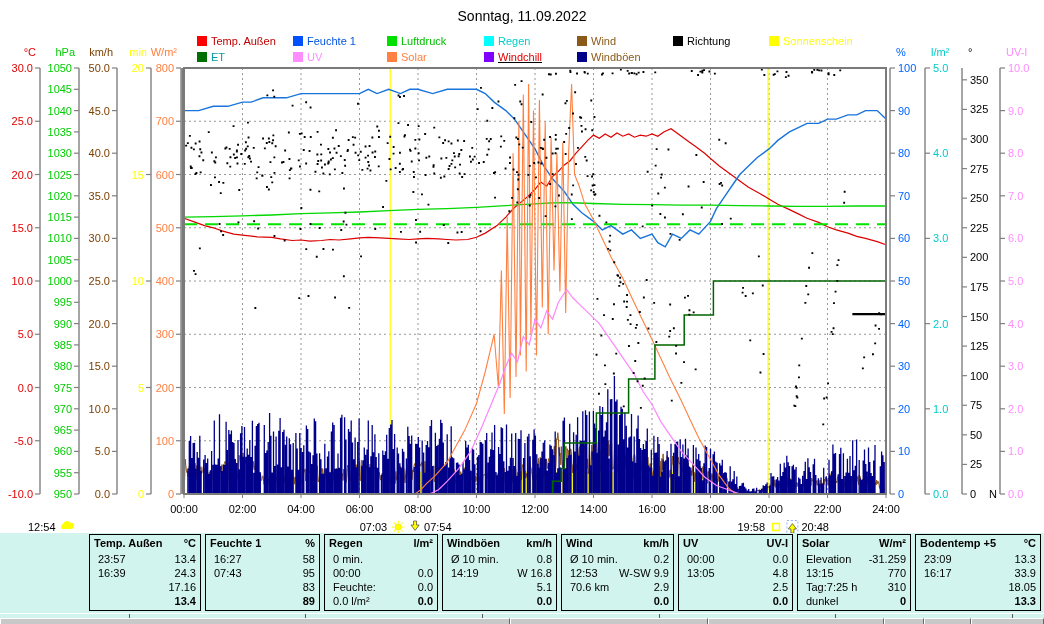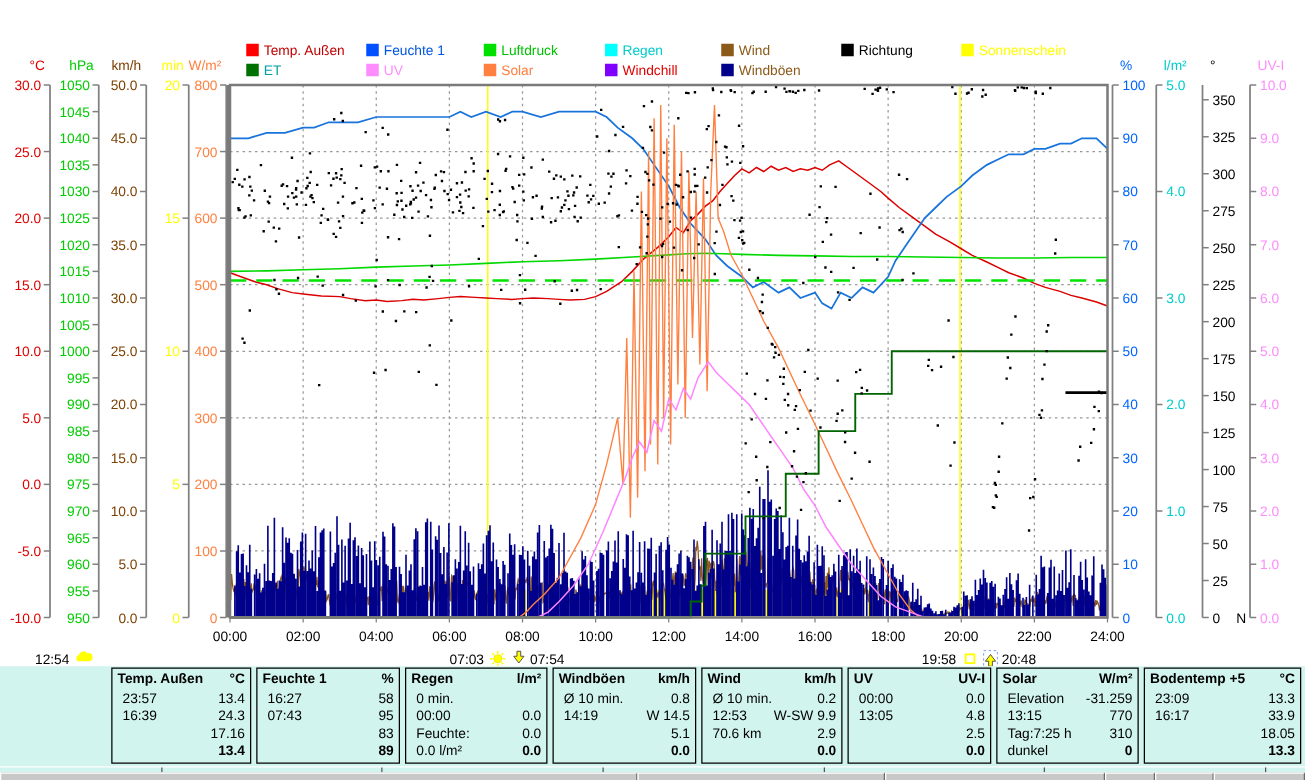--- a/index.html
+++ b/index.html
@@ -22,32 +22,33 @@
   #strip{position:absolute;top:614px;left:0;width:1044px;height:4px;background:#d2f4ee;}
   .strip-tick{position:absolute;top:0;width:1px;height:4px;background:#555;}
   #statusbar{position:absolute;top:618px;left:0;width:1044px;height:6px;background:#b8b8b8;}
   .sb-panel{position:absolute;top:0;height:6px;background:#c8c8c8;
     border-top:1px solid #fff;border-left:1px solid #fff;border-right:1px solid #6a6a6a;}
 </style>
 </head>
 <body>
 
 <div id="stage">
+  <div id="title">Sonntag, 11.09.2022</div>
   <div id="legend">
       <div class="lg-item" style="left: 197px; top: 35px;"><span class="lg-sw" style="background: rgb(255, 0, 0);"></span><span style="color: rgb(192, 0, 0);">Temp. Außen</span></div>
       <div class="lg-item" style="left: 293px; top: 35px;"><span class="lg-sw" style="background: rgb(0, 80, 255);"></span><span style="color: rgb(0, 85, 224);">Feuchte 1</span></div>
       <div class="lg-item" style="left: 387px; top: 35px;"><span class="lg-sw" style="background: rgb(0, 224, 0);"></span><span style="color: rgb(0, 192, 0);">Luftdruck</span></div>
       <div class="lg-item" style="left: 484px; top: 35px;"><span class="lg-sw" style="background: rgb(0, 255, 255);"></span><span style="color: rgb(0, 204, 204);">Regen</span></div>
       <div class="lg-item" style="left: 577px; top: 35px;"><span class="lg-sw" style="background: rgb(139, 90, 25);"></span><span style="color: rgb(139, 90, 25);">Wind</span></div>
       <div class="lg-item" style="left: 673px; top: 35px;"><span class="lg-sw" style="background: rgb(0, 0, 0);"></span><span style="color: rgb(0, 0, 0);">Richtung</span></div>
       <div class="lg-item" style="left: 769px; top: 35px;"><span class="lg-sw" style="background: rgb(255, 255, 0);"></span><span style="color: rgb(255, 255, 0);">Sonnenschein</span></div>
       <div class="lg-item" style="left: 197px; top: 51px;"><span class="lg-sw" style="background: rgb(0, 112, 0);"></span><span style="color: rgb(0, 160, 160);">ET</span></div>
       <div class="lg-item" style="left: 293px; top: 51px;"><span class="lg-sw" style="background: rgb(255, 140, 255);"></span><span style="color: rgb(255, 140, 255);">UV</span></div>
       <div class="lg-item" style="left: 387px; top: 51px;"><span class="lg-sw" style="background: rgb(255, 128, 64);"></span><span style="color: rgb(255, 128, 64);">Solar</span></div>
-      <div class="lg-item" style="left: 484px; top: 51px;"><span class="lg-sw" style="background: rgb(128, 0, 255);"></span><span style="color: rgb(224, 0, 0);">Windchill</span></div>
+      <div class="lg-item" style="left: 484px; top: 51px; text-decoration: underline;"><span class="lg-sw" style="background: rgb(128, 0, 255);"></span><span style="color: rgb(224, 0, 0);">Windchill</span></div>
       <div class="lg-item" style="left: 577px; top: 51px;"><span class="lg-sw" style="background: rgb(0, 0, 139);"></span><span style="color: rgb(139, 90, 25);">Windböen</span></div>
     </div>
   <svg id="chart" width="1044" height="533">
       <g>
         <line x1="242.5" y1="68" x2="242.5" y2="494" stroke="#989898" stroke-dasharray="2,3"></line>
         <line x1="301" y1="68" x2="301" y2="494" stroke="#989898" stroke-dasharray="2,3"></line>
         <line x1="359.5" y1="68" x2="359.5" y2="494" stroke="#989898" stroke-dasharray="2,3"></line>
         <line x1="418" y1="68" x2="418" y2="494" stroke="#989898" stroke-dasharray="2,3"></line>
         <line x1="476.5" y1="68" x2="476.5" y2="494" stroke="#989898" stroke-dasharray="2,3"></line>
         <line x1="535" y1="68" x2="535" y2="494" stroke="#989898" stroke-dasharray="2,3"></line>
@@ -431,21 +432,21 @@
           <span class="l">0.0 l/m²</span>
         </div>
       </div>
       <div class="st-col" style="left: 442px; width: 113px;">
         <div class="st-hdr"><span class="unit">km/h</span><span>Windböen</span></div>
         <div class="st-row">
           <span class="r">0.8</span>
           <span class="l">Ø 10 min.</span>
         </div>
         <div class="st-row">
-          <span class="r">W 14.5</span>
+          <span class="r">W 16.8</span>
           <span class="l">14:19</span>
         </div>
         <div class="st-row">
           <span class="r">5.1</span>
           <span class="l"></span>
         </div>
         <div class="st-row">
           <span class="r bold">0.0</span>
           <span class="l"></span>
         </div>

